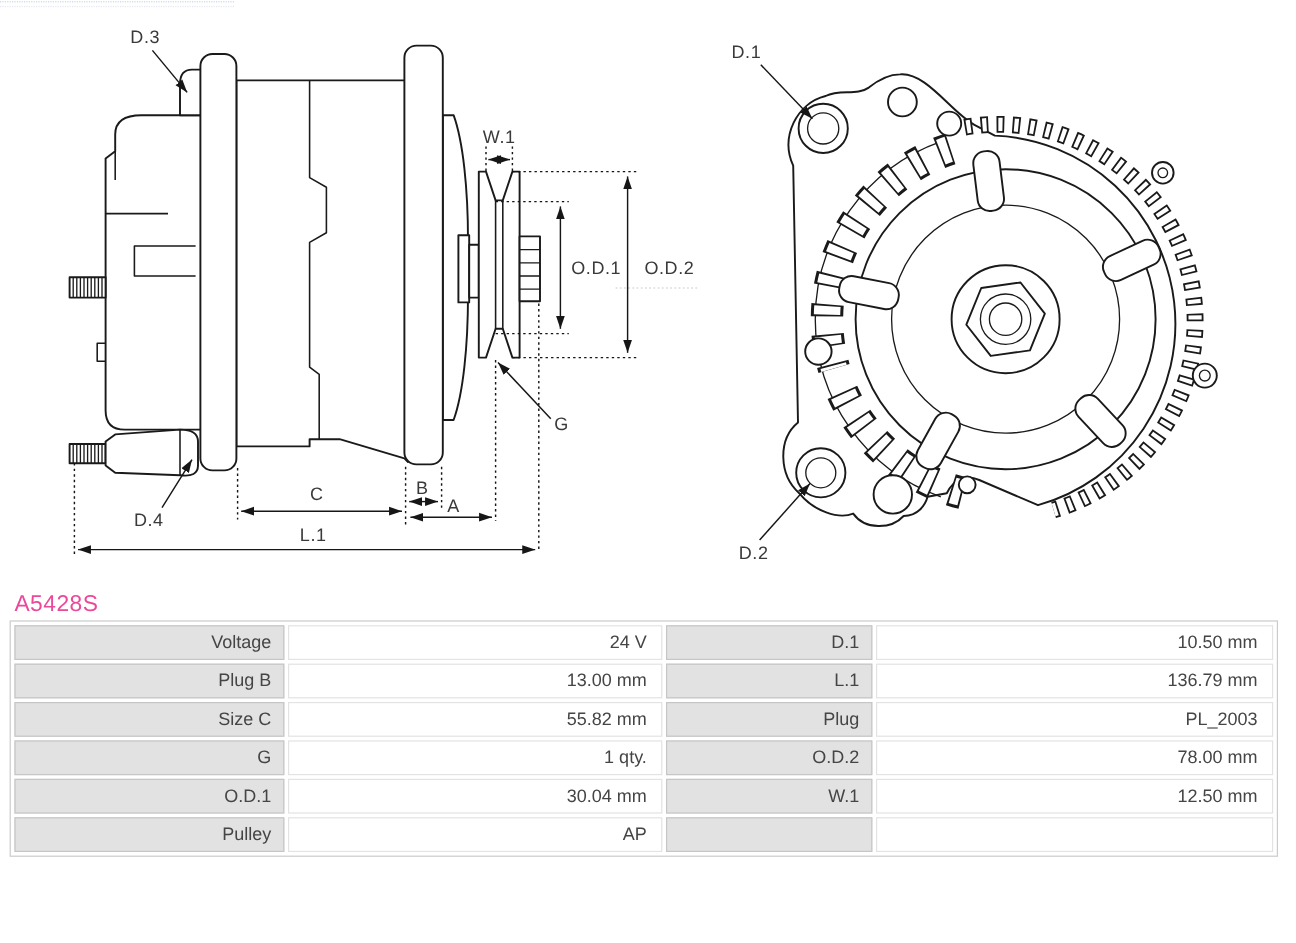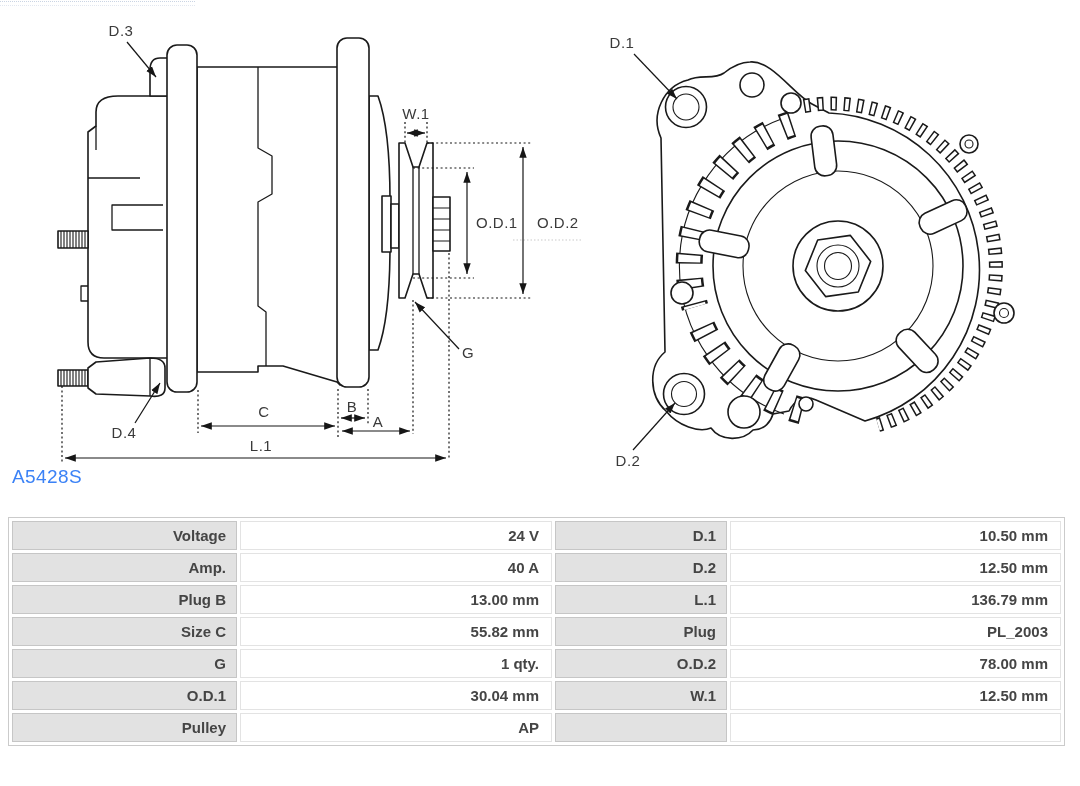--- a/index.html
+++ b/index.html
@@ -13,27 +13,27 @@
   }
   #drawing{position:absolute;left:0;top:0;}
   .outl{fill:#ffffff;stroke:#1a1a1a;stroke-width:1.6;stroke-linejoin:round;}
   .ln{fill:none;stroke:#1a1a1a;stroke-width:1.3;stroke-linejoin:round;}
   .thin{fill:none;stroke:#1a1a1a;stroke-width:1.1;}
   .dot{fill:none;stroke:#161616;stroke-width:1.2;stroke-dasharray:2 2.6;}
   .dim{fill:none;stroke:#161616;stroke-width:1.2;}
   .faint{fill:none;stroke:#c9c9c9;stroke-width:1;stroke-dasharray:1.5 2;}
   .dlabel{font-family:"Liberation Sans",sans-serif;font-size:15px;fill:#3a3a3a;letter-spacing:.5px;}
   .part-number{
-    position:absolute;left:12px;top:466px;font-size:19px;letter-spacing:.4px;
-    color:#3b82f6;
+    position:absolute;left:12px;top:493px;font-size:19px;letter-spacing:.4px;
+    color:#ec4899;
   }
   table.spec{
     position:absolute;left:8px;top:517px;width:1055px;
     border-collapse:separate;border-spacing:3px;
-    border:1px solid #cbcbcb;table-layout:fixed;font-weight:bold;
+    border:1px solid #cbcbcb;table-layout:fixed;
   }
   table.spec td{
     height:27px;line-height:27px;font-size:15px;color:#454545;
     text-align:right;white-space:nowrap;overflow:hidden;
   }
   td.lbl{background:#e2e2e2;border:1px solid #c6c6c6;padding:0 10px;}
   td.val{background:#ffffff;border:1px solid #e3e3e3;padding:0 12px;}
 </style>
 </head>
 <body>
@@ -180,26 +180,20 @@
       <col style="width:331px">
     </colgroup>
   <tbody>
     <tr>
       <td class="lbl">Voltage</td>
       <td class="val">24 V</td>
       <td class="lbl">D.1</td>
       <td class="val">10.50 mm</td>
     </tr>
     <tr>
-      <td class="lbl">Amp.</td>
-      <td class="val">40 A</td>
-      <td class="lbl">D.2</td>
-      <td class="val">12.50 mm</td>
-    </tr>
-    <tr>
       <td class="lbl">Plug B</td>
       <td class="val">13.00 mm</td>
       <td class="lbl">L.1</td>
       <td class="val">136.79 mm</td>
     </tr>
     <tr>
       <td class="lbl">Size C</td>
       <td class="val">55.82 mm</td>
       <td class="lbl">Plug</td>
       <td class="val">PL_2003</td>

